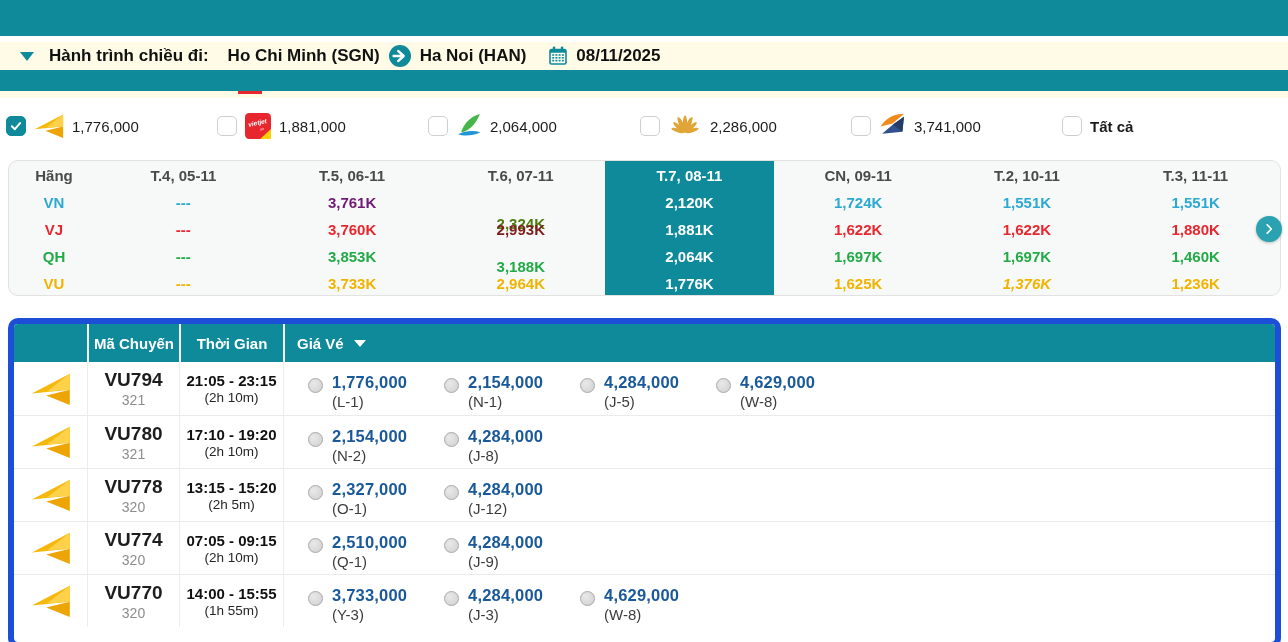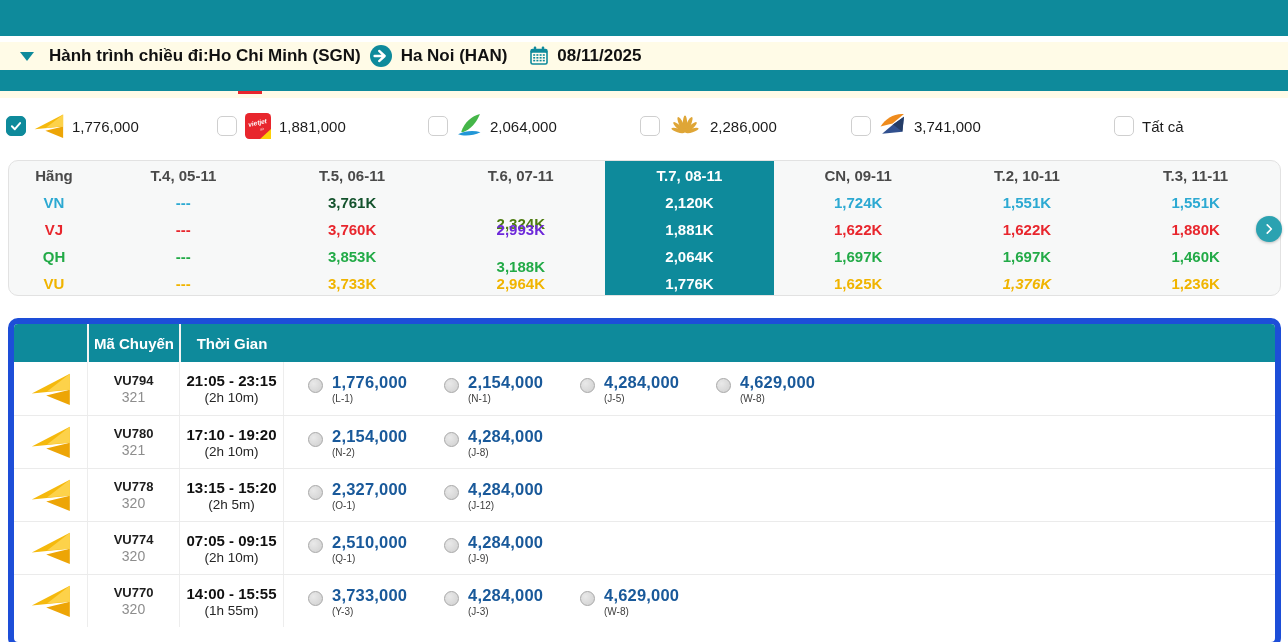--- a/index.html
+++ b/index.html
@@ -6,34 +6,34 @@
   html,body { width:1288px; height:642px; background:#fff; overflow:hidden;
     font-family:"Liberation Sans", sans-serif; position:relative; }
   :root { --teal:#0e8a9b; --cream:#fffbe7; --price:#19599a; }
 
   .topbar { position:absolute; left:0; top:0; width:1288px; height:36px; background:var(--teal); }
 
   .journeybar { position:absolute; left:0; top:42px; width:1288px; height:28px; background:var(--cream);
     display:flex; align-items:center; padding-left:20px; font-size:17px; font-weight:bold; color:#111; }
   .jcaret { width:0; height:0; border-left:7px solid transparent; border-right:7px solid transparent;
     border-top:9px solid var(--teal); margin-right:15px; }
-  .jlabel { margin-right:0; }
+  .jlabel { margin-right:19px; }
   .jroute { }
   .jarrow { width:22px; height:22px; margin:0 9px; display:inline-flex; }
   .jcal { width:20px; height:20px; margin-left:22px; margin-right:8px; display:inline-flex; }
 
   .tealstrip { position:absolute; left:0; top:70px; width:1288px; height:21px; background:var(--teal); }
   .creamstrip { position:absolute; left:0; top:91px; width:1288px; height:7px; background:var(--cream); }
   .red-sliver { position:absolute; left:238px; top:0; width:24px; height:3px; background:#e8262d; }
 
   .filters { position:absolute; left:0; top:106px; width:1288px; height:40px; }
   .filter-item { position:absolute; top:0; height:40px; display:flex; align-items:center; gap:8px; cursor:pointer; }
   .filter-item:nth-child(1){ left:6px; } .filter-item:nth-child(2){ left:217px; }
   .filter-item:nth-child(3){ left:428px; } .filter-item:nth-child(4){ left:640px; }
-  .filter-item:nth-child(5){ left:851px; } .filter-item:nth-child(6){ left:1114px; }
+  .filter-item:nth-child(5){ left:851px; } .filter-item:nth-child(6){ left:1062px;font-weight:bold; }
   .cb { width:20px; height:20px; border:1.5px solid #cfcfcf; border-radius:5px; background:#fff;
     display:flex; align-items:center; justify-content:center; }
   .cb svg { display:none; width:14px; height:14px; }
   .cb.checked { background:var(--teal); border-color:var(--teal); }
   .cb.checked svg { display:block; }
   .logo-slot { display:flex; align-items:center; }
   .flabel { font-size:15px; color:#1b1b1b; }
 
   .lg-vietravel { width:30px; height:26px; }
   .lg-vietjet { width:26px; height:26px; }
@@ -65,31 +65,31 @@
     border-top:7px solid #fff; }
 
   .frow { height:53px; display:grid; grid-template-columns:73px 92px 104px 1fr; border-top:1px solid #ebebeb; }
   .frow:first-child { border-top:none; }
   .cell { display:flex; }
   .c-logo { align-items:center; justify-content:center; }
   .c-logo svg { width:40px; height:34px; }
   .c-code, .c-time { flex-direction:column; align-items:center; justify-content:center;
     border-left:1px solid #ededed; }
   .c-logo { border-left:none; }
-  .fcode { font-size:13px; font-weight:bold; color:#1d1d1d; }
+  .fcode { font-size:19px; font-weight:bold; color:#1d1d1d; }
   .faircraft { font-size:14px; color:#8d8d8d; margin-top:1px; }
   .ftime { font-size:15px; font-weight:bold; color:#111; }
   .fdur { font-size:13.5px; color:#262626; margin-top:1px; }
   .c-fares { border-left:1px solid #ededed; align-items:flex-start; padding-left:24px; padding-top:11px; }
   .fare { width:136px; display:flex; align-items:flex-start; gap:9px; cursor:pointer; }
   .radio { width:15px; height:15px; border-radius:50%; margin-top:5px; flex:none;
     background:radial-gradient(circle at 35% 35%, #e9e9e9, #cfcfcf); border:1px solid #a8a8a8; }
   .ftext { display:flex; flex-direction:column; }
   .fprice { font-size:16.5px; font-weight:bold; color:var(--price); letter-spacing:.2px; }
-  .fclass { font-size:10px; color:#3c3c3c; margin-top:1px; }
+  .fclass { font-size:15px; color:#3c3c3c; margin-top:1px; }
 </style>
 </head>
 <body>
 
 <div class="topbar"></div>
 
 <div class="journeybar">
   <span class="jcaret"></span>
   <span class="jlabel">Hành trình chiều đi:</span>
   <span class="jroute">Ho Chi Minh (SGN)</span>
@@ -218,30 +218,30 @@
       <div class="wcell whead">Hãng</div>
       <div class="wcell whead">T.4, 05-11</div>
       <div class="wcell whead">T.5, 06-11</div>
       <div class="wcell whead">T.6, 07-11</div>
       <div class="wcell whead sel">T.7, 08-11</div>
       <div class="wcell whead">CN, 09-11</div>
       <div class="wcell whead">T.2, 10-11</div>
       <div class="wcell whead">T.3, 11-11</div>
       <div class="wcell wairline" style="color: rgb(44, 169, 210);">VN</div>
       <div class="wcell wval" style="color: rgb(44, 169, 210);">---</div>
-      <div class="wcell wval" style="color: #14532d;">3,761K</div>
+      <div class="wcell wval" style="color: #701a75;">3,761K</div>
       <div class="wcell wval" style="color: #4d7c0f; margin-top: 34px;">2,324K</div>
       <div class="wcell wval sel" style="color: rgb(44, 169, 210);">2,120K</div>
       <div class="wcell wval" style="color: rgb(44, 169, 210);">1,724K</div>
       <div class="wcell wval" style="color: rgb(44, 169, 210);">1,551K</div>
       <div class="wcell wval" style="color: rgb(44, 169, 210);">1,551K</div>
       <div class="wcell wairline" style="color: rgb(232, 38, 45);">VJ</div>
       <div class="wcell wval" style="color: rgb(232, 38, 45);">---</div>
       <div class="wcell wval" style="color: rgb(232, 38, 45);">3,760K</div>
-      <div class="wcell wval" style="color: #6d28d9;">2,993K</div>
+      <div class="wcell wval" style="color: #7f1d1d;">2,993K</div>
       <div class="wcell wval sel" style="color: rgb(232, 38, 45);">1,881K</div>
       <div class="wcell wval" style="color: rgb(232, 38, 45);">1,622K</div>
       <div class="wcell wval" style="color: rgb(232, 38, 45);">1,622K</div>
       <div class="wcell wval" style="color: rgb(232, 38, 45);">1,880K</div>
       <div class="wcell wairline" style="color: rgb(34, 170, 71);">QH</div>
       <div class="wcell wval" style="color: rgb(34, 170, 71);">---</div>
       <div class="wcell wval" style="color: rgb(34, 170, 71);">3,853K</div>
       <div class="wcell wval" style="color: rgb(34, 170, 71); margin-top: 20px;">3,188K</div>
       <div class="wcell wval sel" style="color: rgb(34, 170, 71);">2,064K</div>
       <div class="wcell wval" style="color: rgb(34, 170, 71);">1,697K</div>
@@ -262,20 +262,24 @@
   <svg viewBox="0 0 24 24">
     <path d="M9,5 L16,12 L9,19" stroke="#fff" stroke-width="2.8" fill="none" stroke-linecap="round" stroke-linejoin="round"></path>
   </svg>
 </div>
 
 <div class="flightcard">
   <div class="fheader">
     <div class="hcell"></div>
     <div class="hcell">Mã Chuyến</div>
     <div class="hcell">Thời Gian</div>
+    <div class="hcell h-price">
+      <span>Giá Vé</span>
+      <span class="caret-white"></span>
+    </div>
   </div>
   <div>
       <div class="frow">
     <div class="cell c-logo">
           <svg class="lg-vietravel" viewBox="0 0 100 84" xmlns="http://www.w3.org/2000/svg">
     <polygon points="97,4 2,53 97,44" fill="#f5b90d"></polygon>
     <polygon points="97,44 38,58 97,82" fill="#eda506"></polygon>
     <polygon points="97,4 40,48 97,44" fill="#fdd24a"></polygon>
   </svg>
         </div>

